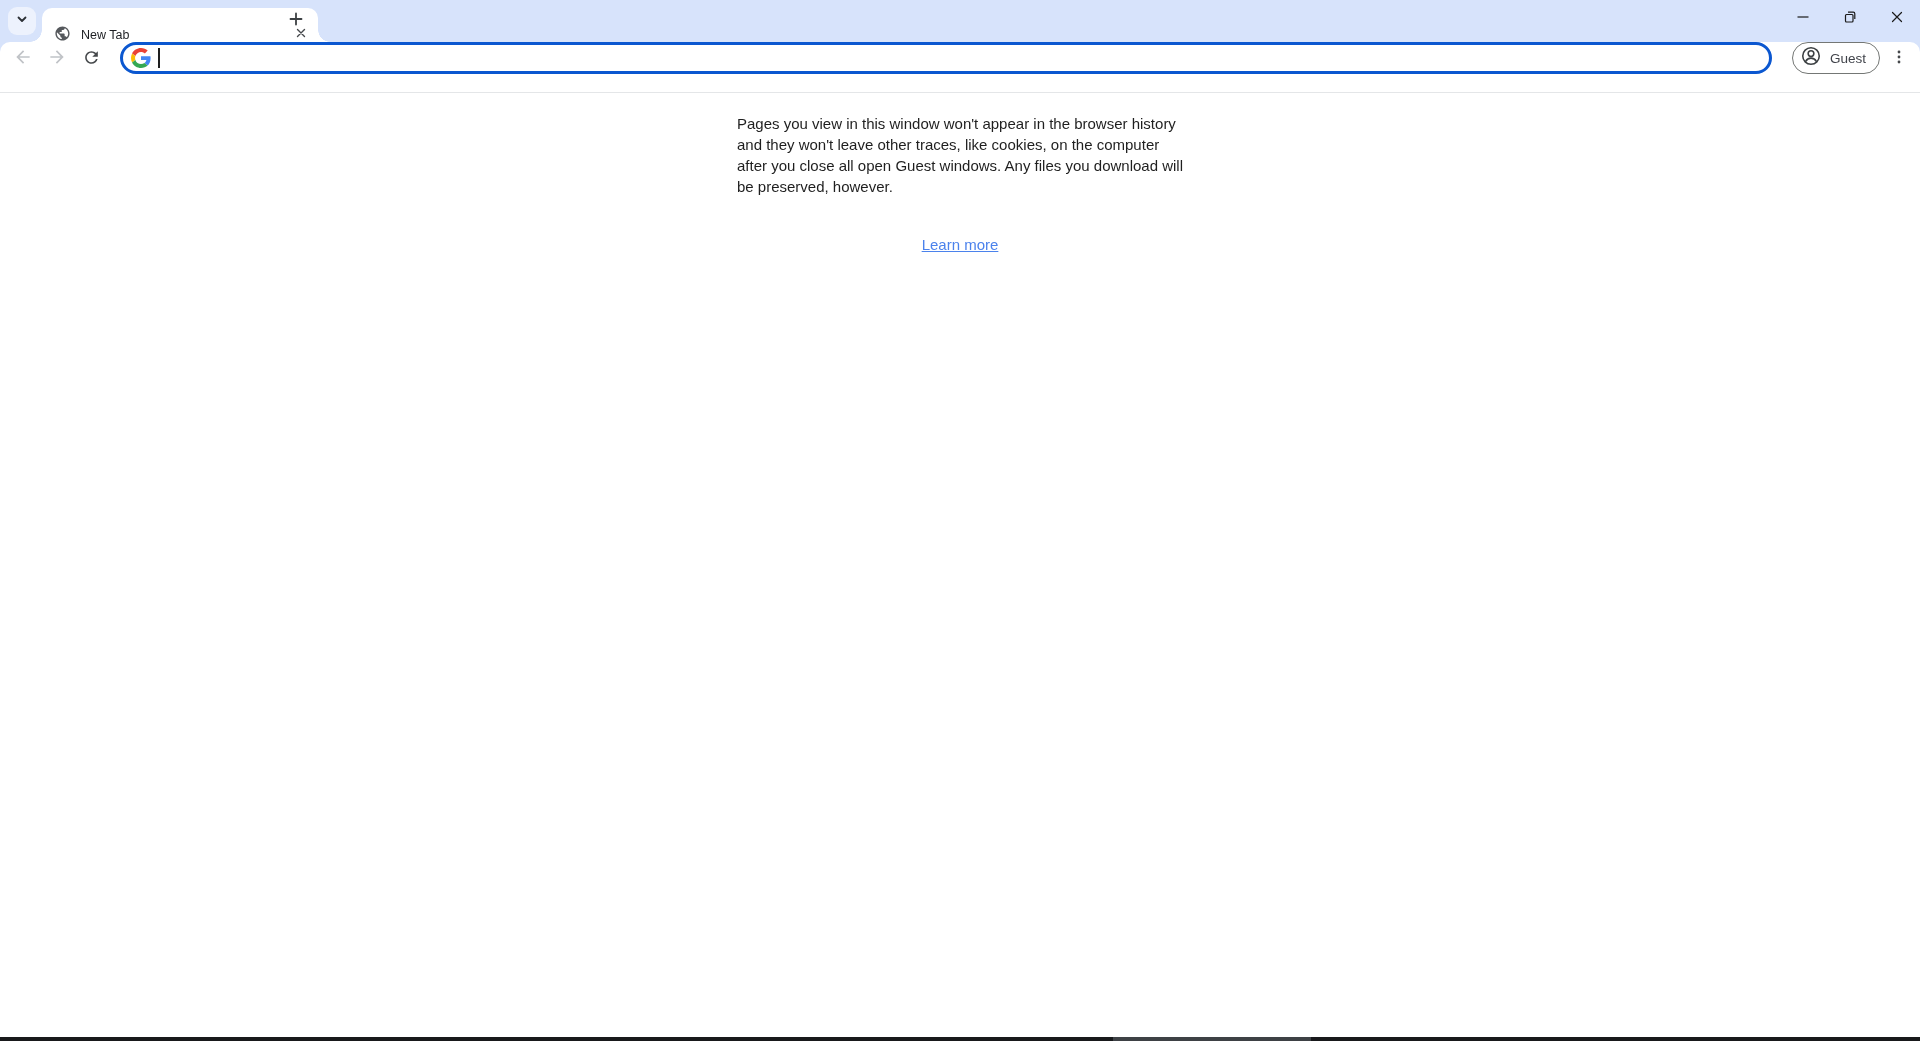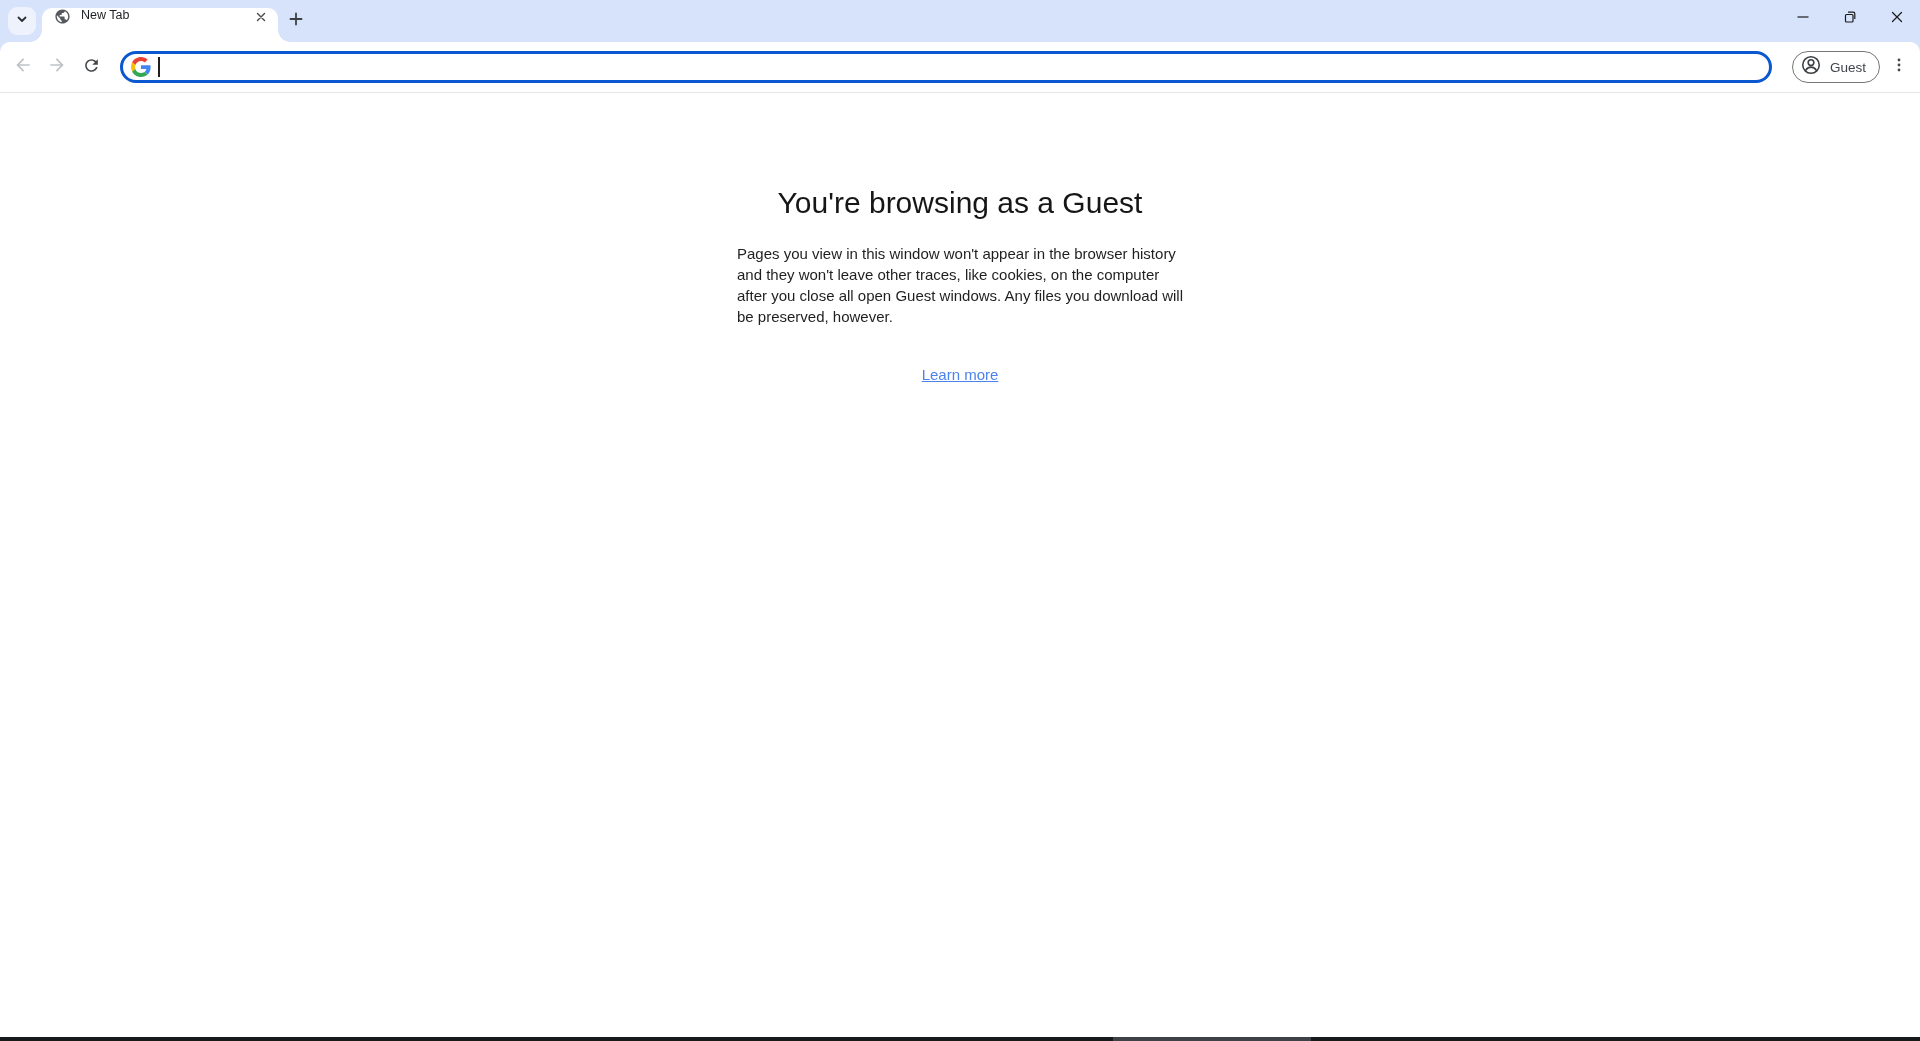--- a/index.html
+++ b/index.html
@@ -19,23 +19,23 @@
   }
   .tab-search-btn {
     position:absolute; left:8px; top:7px;
     width:28px; height:28px; border-radius:9px;
     background:#edf2fd;
     display:flex; align-items:center; justify-content:center;
     cursor:pointer;
   }
   .tab {
     position:absolute; left:42px; top:8px;
-    width:236px; height:34px;
+    width:276px; height:34px;
     background:#fff; border-radius:10px 10px 0 0;
-    display:flex; align-items:flex-start;
+    display:flex; align-items:flex-end;
     padding:0 8px 0 12px;
   }
   .tab::before {
     content:""; position:absolute; left:-12px; bottom:0; width:12px; height:12px;
     background:radial-gradient(circle at 0 0, rgba(0,0,0,0) 11.5px, #fff 12px);
   }
   .tab::after {
     content:""; position:absolute; right:-12px; bottom:0; width:12px; height:12px;
     background:radial-gradient(circle at 100% 0, rgba(0,0,0,0) 11.5px, #fff 12px);
   }
@@ -66,21 +66,21 @@
 
   
   .window-body {
     position:relative;
     margin-top:-10px;
     height:995px;
     background:#fff;
     border-radius:10px 10px 0 0;
   }
   .toolbar {
-    display:flex; align-items:center;
+    display:flex; 
     height:51px; padding:0 0 0 6px;
     border-bottom:1px solid var(--divider,#e4e6e8);
   }
   .nav-btn {
     width:34px; height:34px; border-radius:50%;
     display:flex; align-items:center; justify-content:center;
     cursor:pointer; flex:0 0 auto;
   }
   .omnibox {
     flex:1 1 auto; height:32px;
@@ -261,21 +261,20 @@
           <svg width="16" height="16" viewBox="0 0 16 16">
             <circle cx="8" cy="3" r="1.4" fill="#45484b"></circle>
             <circle cx="8" cy="8" r="1.4" fill="#45484b"></circle>
             <circle cx="8" cy="13" r="1.4" fill="#45484b"></circle>
           </svg>
         </span>
       </div>
     </div>
 
     <div class="page">
-      <h1 class="page-heading">You're browsing as a Guest</h1>
       <p class="page-body">Pages you view in this window won't appear in the browser history
 and they won't leave other traces, like cookies, on the computer
 after you close all open Guest windows. Any files you download will
 be preserved, however.</p>
       <div class="learn-more-wrap">
         <a class="learn-more">Learn more</a>
       </div>
     </div>
   </div>
 

